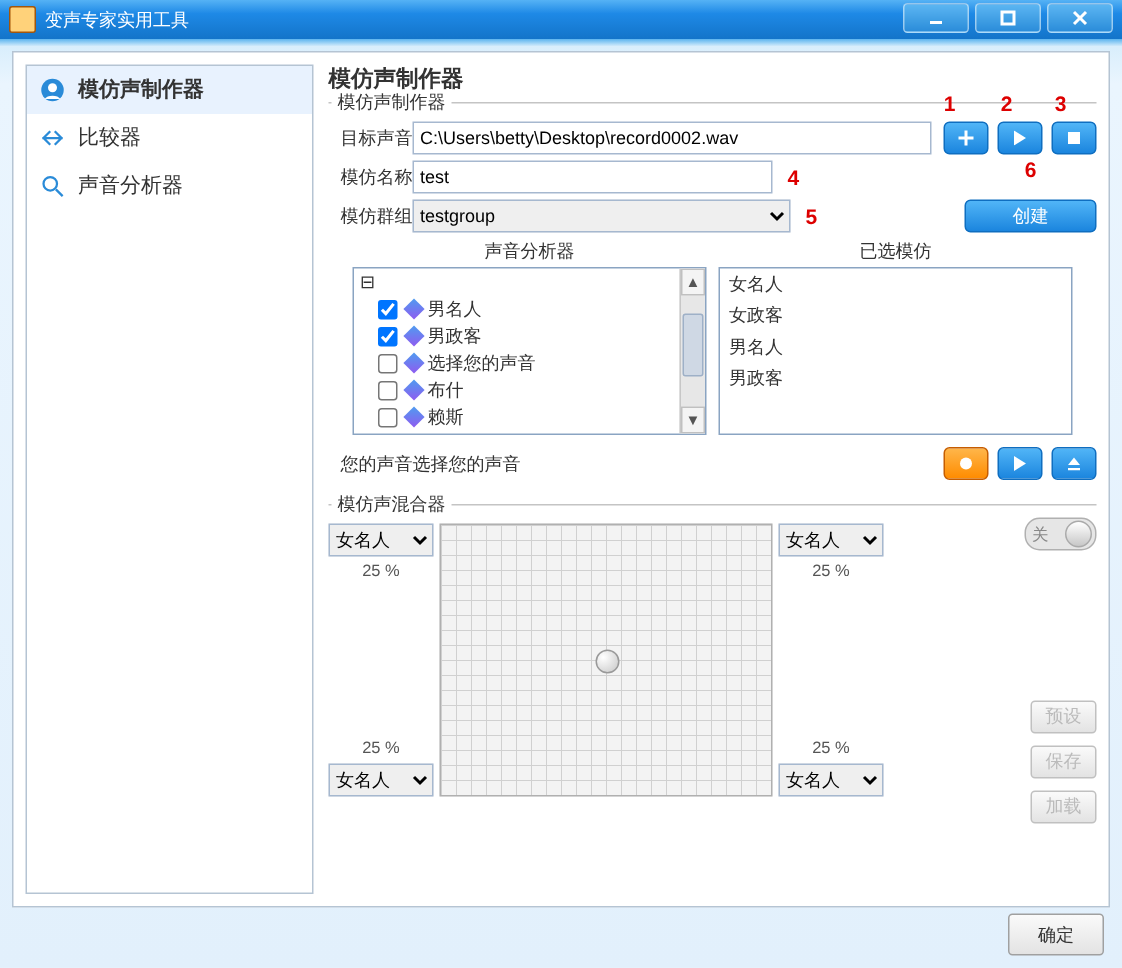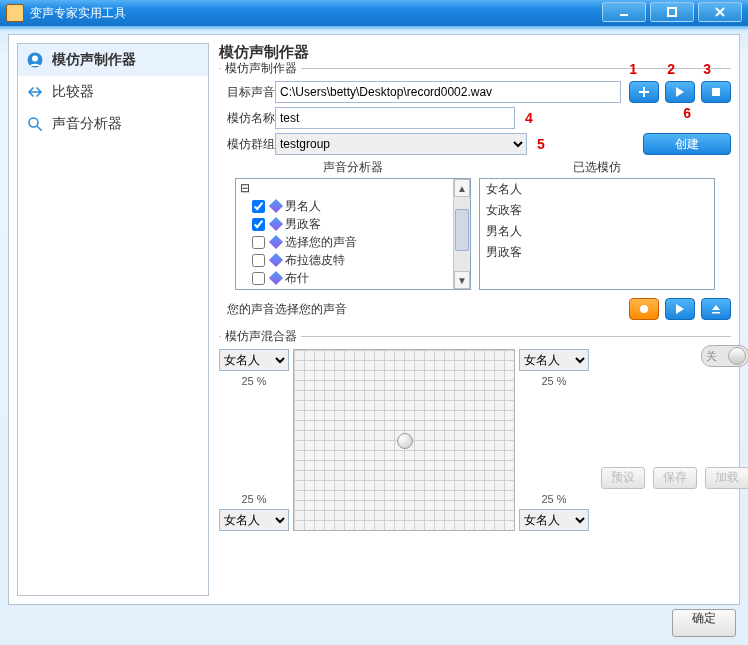--- a/index.html
+++ b/index.html
@@ -271,21 +271,21 @@
     background:#e6e6e6;
     position:relative;
     display:flex;align-items:center;justify-content:flex-start;
     padding-left:4px;
     color:#888;
     font-size:11px;
   }
   .toggle .knob { position:absolute; right:2px; width:16px;height:16px;border-radius:50%;background:linear-gradient(to bottom,#fff,#c7c7c7); border:1px solid #aaa; top:1px;}
   .side-actions {
     display:flex;
-    flex-direction:row;
+    flex-direction:column;
     gap:8px;
     margin-left:12px;
     margin-top: 100px;
   }
   .mini-btn {
     width:42px;height:20px;
     border:1px solid #c0c0c0;
     border-radius:3px;
     background:linear-gradient(to bottom,#fafafa,#e3e3e3);
     font-size:12px;
@@ -295,21 +295,21 @@
   }
   .bottom-btn {
     position:absolute;
     right: 12px;
     bottom: 8px;
     width: 62px;
     height: 26px;
     border:1px solid #a0a0a0;
     border-radius:3px;
     background:linear-gradient(to bottom,#fafafa,#e3e3e3);
-    display:flex;justify-content:center;
+    display:flex;align-items:center;justify-content:center;
     font-size:12px;
   }
 </style>
 </head>
 <body>
 
 <div class="titlebar">
   <div class="tb-icon"></div>
   <span>变声专家实用工具</span>
   <div class="win-buttons">
@@ -440,26 +440,20 @@
                 <div class="tree-line">
                     <span style="width:10px;"></span>
                     <input type="checkbox" class="cb" style="">
                     <span class="diamond"></span>
                     <span>选择您的声音</span>
                   </div>
                 <div class="tree-line">
                     <span style="width:10px;"></span>
                     <input type="checkbox" class="cb" style="">
                     <span class="diamond"></span>
-                    <span>布拉德皮特</span>
-                  </div>
-                <div class="tree-line">
-                    <span style="width:10px;"></span>
-                    <input type="checkbox" class="cb" style="">
-                    <span class="diamond"></span>
                     <span>布什</span>
                   </div>
                 <div class="tree-line">
                     <span style="width:10px;"></span>
                     <input type="checkbox" class="cb" style="">
                     <span class="diamond"></span>
                     <span>赖斯</span>
                   </div>
               </div>
               <div class="scrollbar">

